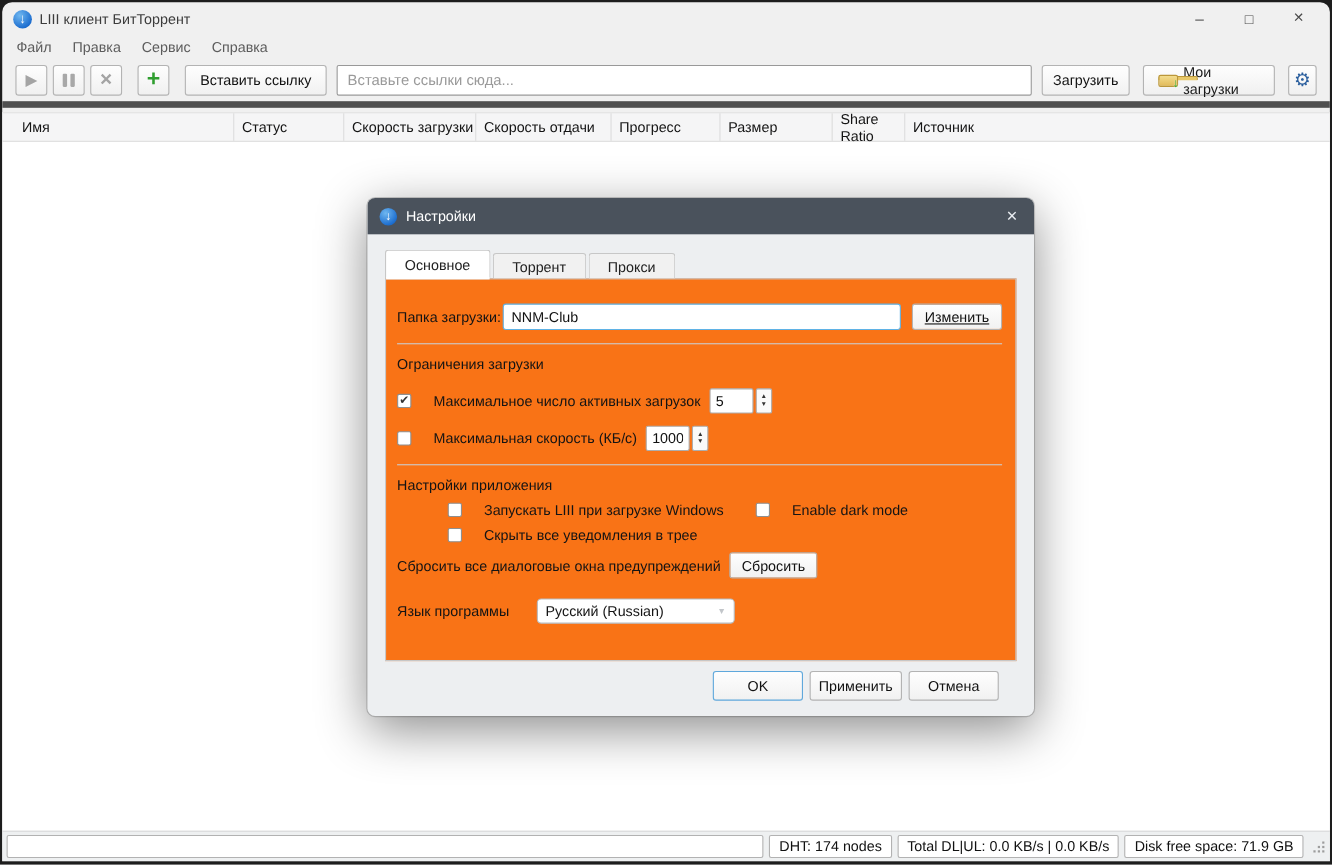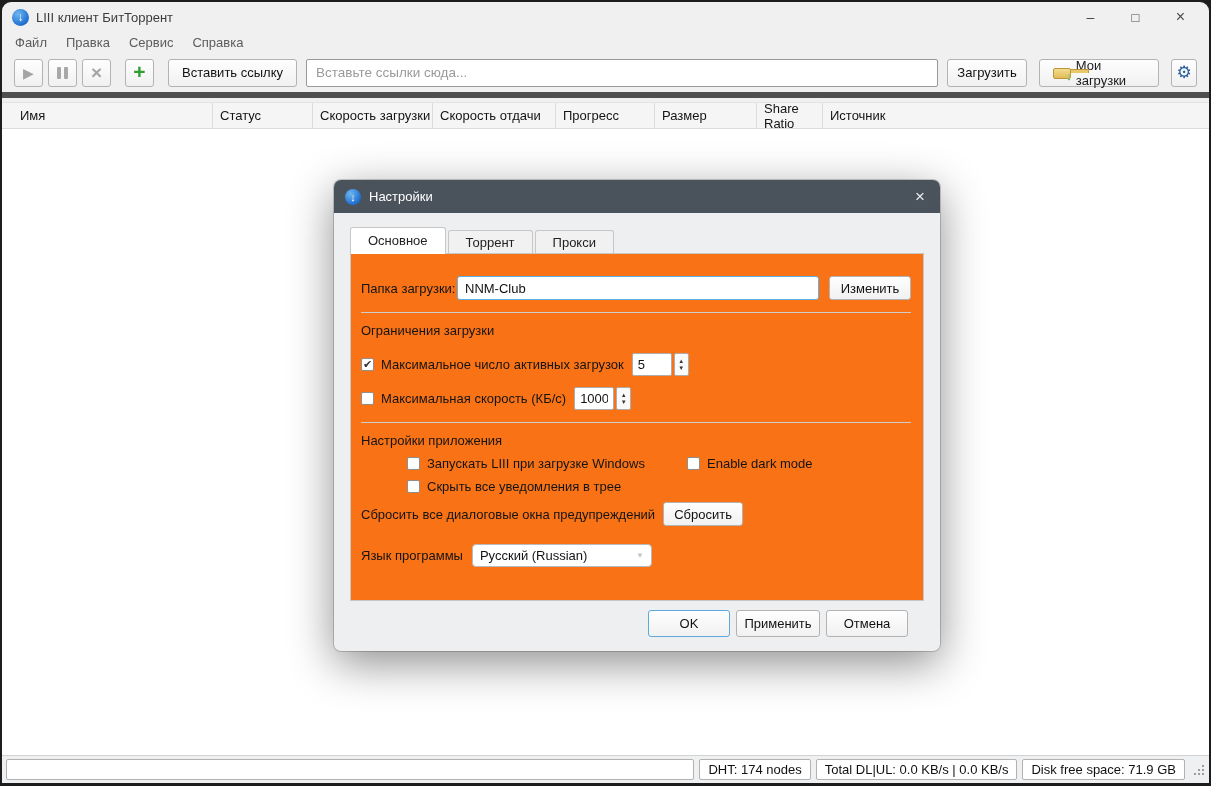--- a/index.html
+++ b/index.html
@@ -94,49 +94,49 @@
   .tab.active { background:#fff; height:26px; line-height:26px; margin-top:0; position:relative; }
   .tab.active::after { content:""; position:absolute; left:0; right:0; bottom:-1px; height:2px; background:#fff; }
 
   .tab-panel { background:#f97316; border:1px solid #c7c7c7; height:348px; padding:22px 12px 0 10px; position:relative; }
 
   .row { display:flex; align-items:center; }
   .lbl { color:#141414; }
   .folder-row .lbl { width:96px; }
   .folder-input { flex:1; height:24px; border:1px solid #5fb2e5; border-radius:3px; padding:0 7px;
     font:inherit; color:#111; background:#fff; }
-  .change-btn { width:82px; height:24px; margin-left:10px; }
+  .change-btn { width:82px; height:24px; margin-left:10px;text-decoration:underline; }
 
   .btn { background:linear-gradient(#fefefe,#f1f1f1); border:1px solid #b3b3b3; border-radius:3px;
     font:inherit; color:#111; display:inline-flex; align-items:center; justify-content:center; }
 
   .hr { border-top:1px solid #cdcdcd; margin:12px 0 0 0; }
   .section-lbl { margin-top:10px; color:#141414; }
 
   .checkbox { width:13px; height:13px; border:1px solid #8f8f8f; border-radius:2px; background:#fff;
     display:inline-flex; align-items:center; justify-content:center; flex:0 0 auto; }
   .checkbox .mark { visibility:hidden; font-size:11px; color:#333; line-height:1; margin-top:-1px; }
   .checkbox.checked .mark { visibility:visible; }
-  .check-lbl { margin-left:7px; color:#141414; }
+  .check-lbl { margin-left:20px; color:#141414; }
 
   .spin-wrap { display:inline-flex; margin-left:8px; }
   .spin-input { width:40px; height:23px; border:1px solid #adadad; border-radius:2px; padding:0 5px;
     font:inherit; color:#111; }
   .spin-btns { width:15px; height:23px; border:1px solid #adadad; border-radius:2px; margin-left:2px;
     display:flex; flex-direction:column; align-items:center; justify-content:center; background:#fafafa; }
   .spin-btns span { font-size:6px; line-height:7px; color:#333; }
 
   .cb-row { margin-top:15px; }
   .cb-row2 { margin-top:11px; }
   .app-row { margin-top:8px;padding-left:46px; }
   .app-col { display:flex; align-items:center; width:280px; }
   .app-col2 { display:flex; align-items:center; }
   .reset-row { margin-top:8px; }
   .reset-btn { width:80px; height:24px; margin-left:8px; }
-  .lang-row { margin-top:18px; }
+  .lang-row { margin-top:18px;gap:16px; }
   .combo { width:180px; height:23px; border:1px solid #b7bbbf; border-radius:4px; background:#fff;
     display:flex; align-items:center; padding:0 7px; margin-left:9px; position:relative; color:#141414; }
   .combo .chev { position:absolute; right:7px; font-size:8px; color:#c2c6ca; }
 
   .dlg-footer { display:flex; justify-content:flex-end; gap:6px; padding:9px 16px 0 0; }
   .dlg-footer .btn { height:27px; }
   .ok-btn { width:82px; border:1px solid #5fa8dc; }
   .apply-btn { width:84px; }
   .cancel-btn { width:82px; }
 </style>

